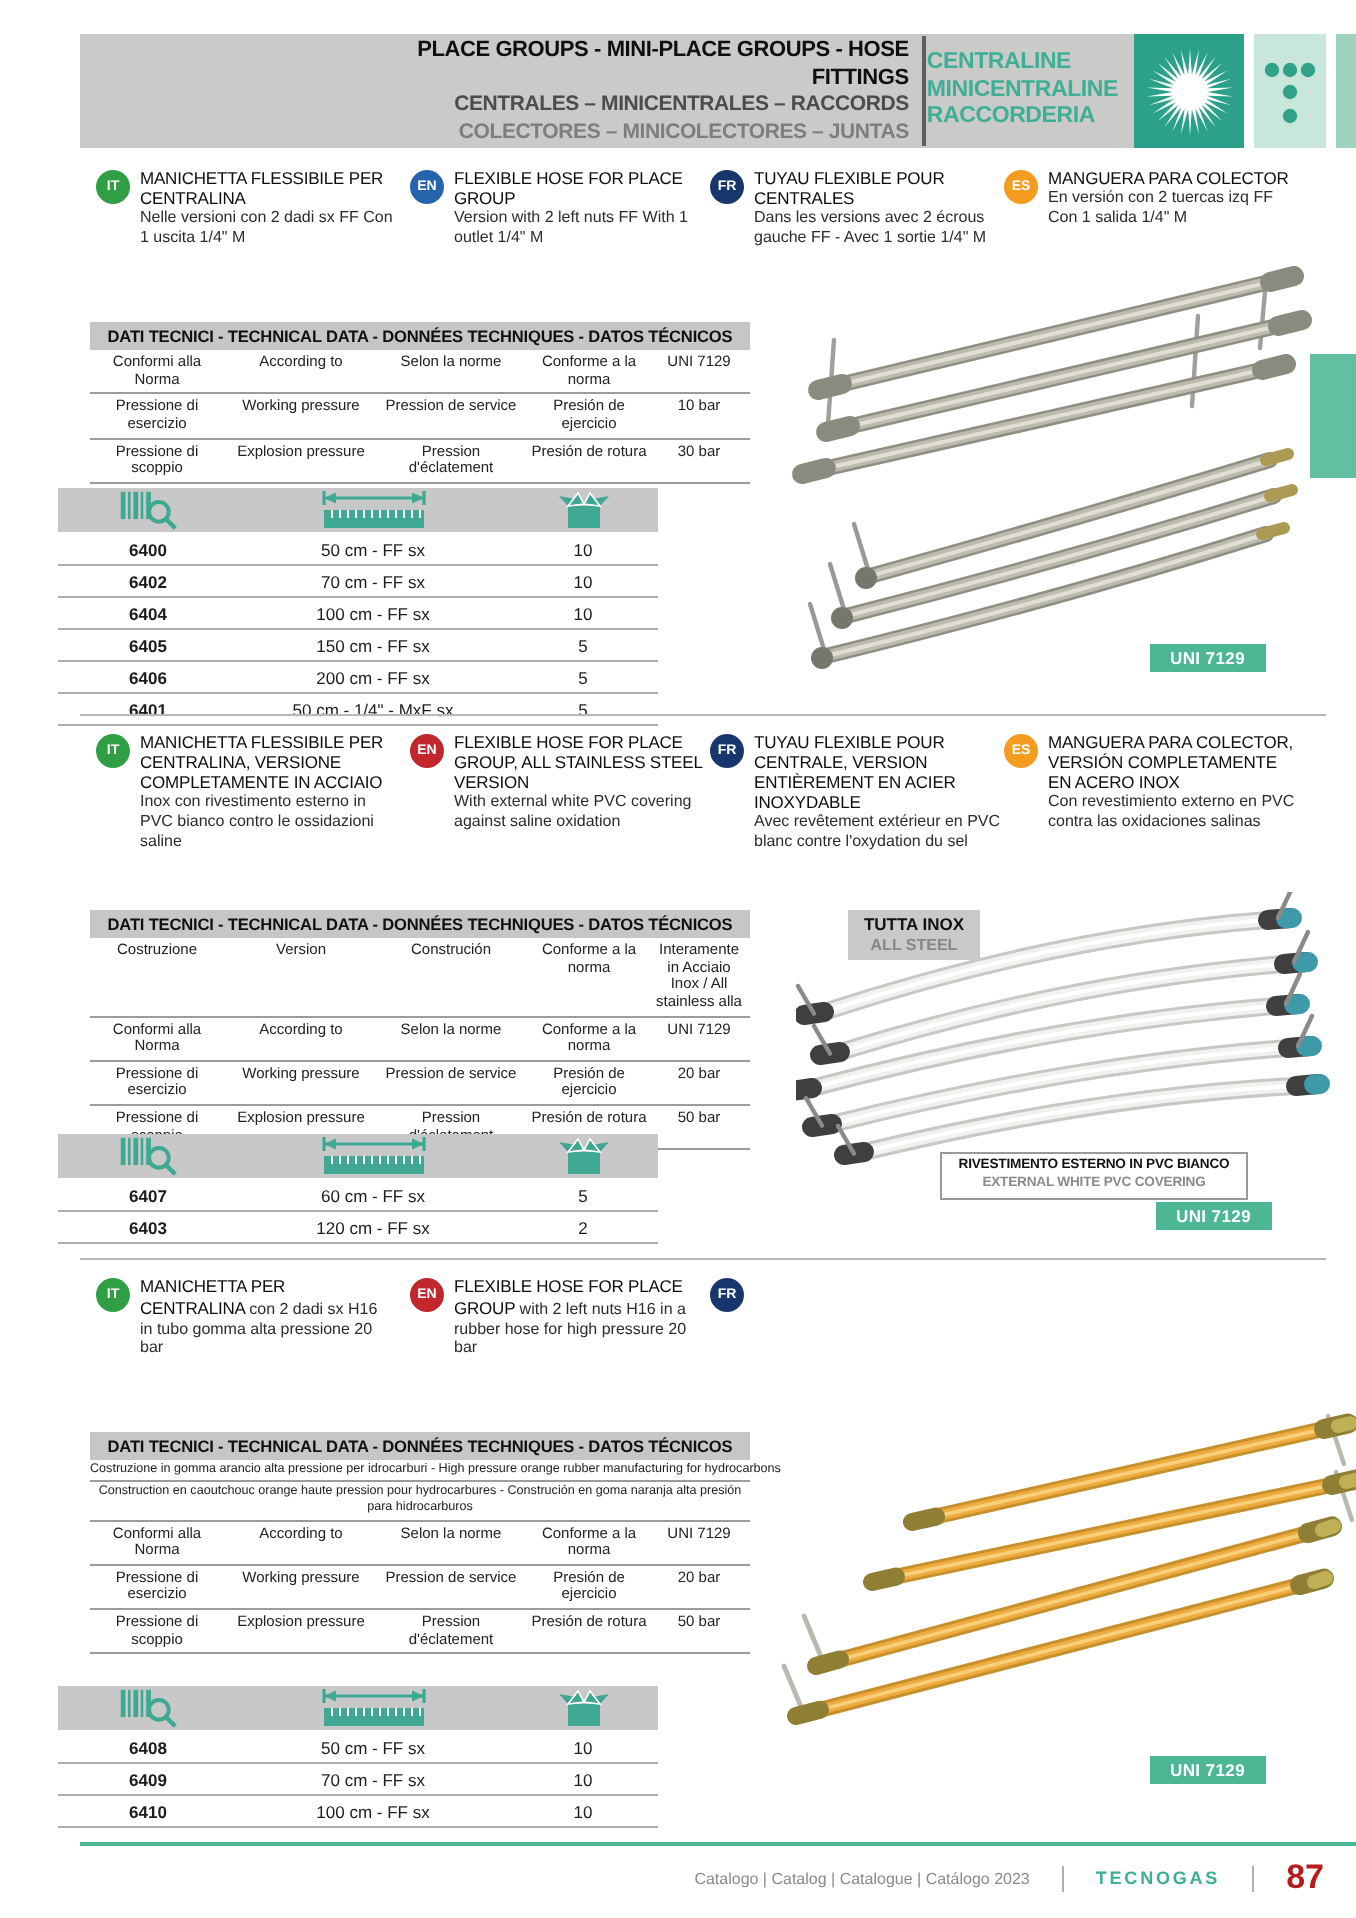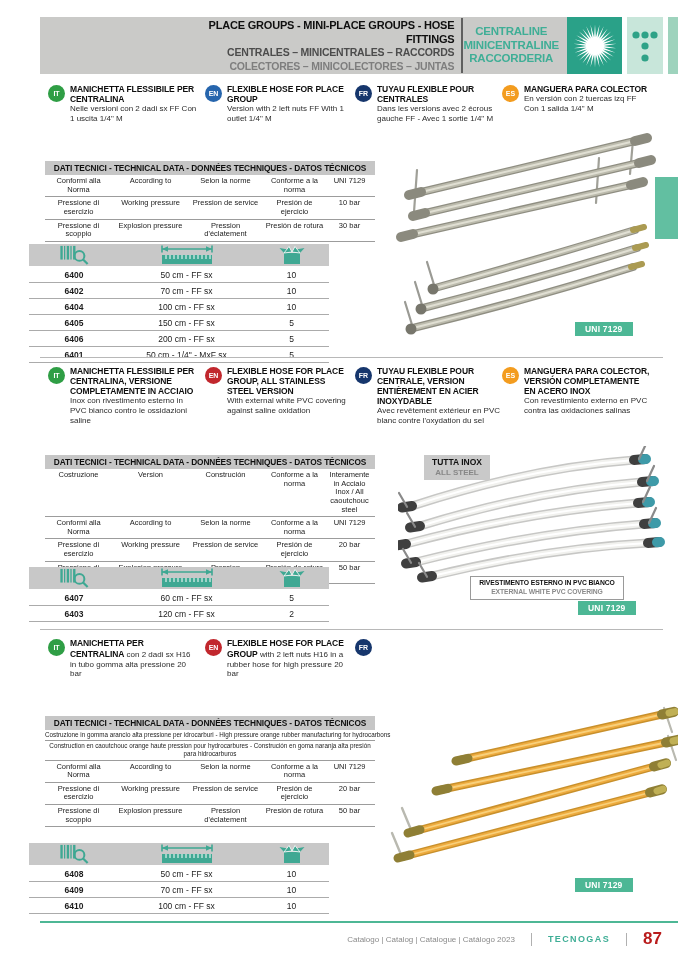--- a/index.html
+++ b/index.html
@@ -6,37 +6,37 @@
   .page{position:relative;width:678px;height:959px;background:#fff;overflow:hidden;
         font-family:"Liberation Sans", sans-serif;color:#1a1a1a;}
   
   .hbar{position:absolute;left:40px;top:17px;width:527px;height:57px;background:#cacac8;
         display:flex;align-items:center;}
   .htitles{margin-left:118px;text-align:right;font-weight:bold;line-height:1.3;padding-right:7px;
            border-right:2px solid #5f5f5f;}
   .ht1{font-size:11px;color:#0f0f0f;letter-spacing:-0.2px;}
   .ht2{font-size:10.5px;color:#4c4c4c;letter-spacing:-0.2px;}
   .ht3{font-size:10.5px;color:#7e7e7e;letter-spacing:-0.2px;}
-  .hcats{margin-left:auto;text-align:center;font-weight:bold;font-size:11.5px;line-height:1.2;
+  .hcats{margin-left:auto;text-align:left;font-weight:bold;font-size:11.5px;line-height:1.2;
          color:#3fae96;padding-right:8px;letter-spacing:-0.2px;}
   .brandsq{position:absolute;left:567px;top:17px;width:55px;height:57px;background:#2aa188;
            display:flex;align-items:center;justify-content:center;}
   .logosq{position:absolute;left:627px;top:17px;width:36px;height:57px;background:#c8e6da;}
   .edgestrip{position:absolute;left:668px;top:17px;width:10px;height:57px;background:#9ed3bd;}
   .sidetab{position:absolute;left:655px;top:177px;width:23px;height:62px;background:#62bfa1;}
   
   .blurbs{position:absolute;left:40px;width:630px;display:grid;
           grid-template-columns:157px 150px 147px 1fr;padding-left:8px;box-sizing:border-box;}
   .blurb{display:flex;gap:5px;}
   .badge{width:17px;height:17px;border-radius:50%;flex:0 0 17px;display:flex;align-items:center;
          justify-content:center;color:#fff;font-weight:bold;font-size:7px;margin-top:1px;}
   .b-it{background:#2f9e45;} .b-en1{background:#2665ad;} .b-en2{background:#c1272d;}
   .b-fr{background:#16366c;} .b-es{background:#f39c1f;}
   .ltxt{margin:0;width:127px;font-size:8px;line-height:1.22;color:#2c2c2c;}
-  .lt{display:block;font-weight:bold;font-size:8.5px;color:#0e0e0e;line-height:1.18;letter-spacing:-0.1px;}
+  .lt{display:block;font-weight:normal;font-size:8.5px;color:#0e0e0e;line-height:1.18;letter-spacing:-0.1px;}
   .flow .lt{display:inline;}
   .flow .lt::after{content:" ";font-weight:normal;}
   
   .tech{position:absolute;left:45px;width:330px;text-align:center;}
   .tech-head{background:#c6c6c6;font-weight:bold;font-size:8.3px;color:#101010;
              padding:2px 4px;letter-spacing:-0.1px;}
   .trow{display:grid;grid-template-columns:70px 74px 76px 62px 1fr;border-bottom:1px solid #9c9c9c;
         font-size:7.5px;color:#222;line-height:1.15;padding:2px 0;}
   .trow span{padding-right:3px;}
   .tech-note{font-size:6.3px;color:#222;line-height:1.3;border-bottom:1px solid #9c9c9c;padding:1px 0;}
@@ -348,21 +348,21 @@
     <span class="l2">ALL STEEL</span>
   </div>
 
   <div class="tech" style="top:455px;">
     <div class="tech-head">DATI TECNICI - TECHNICAL DATA - DONNÉES TECHNIQUES - DATOS TÉCNICOS</div>
     <div class="trow">
       <span>Costruzione</span>
         <span>Version</span>
         <span>Construción</span>
         <span>Conforme a la norma</span>
-        <span class="val">Interamente in Acciaio Inox / All caoutchouc steel</span>
+        <span class="val">Interamente in Acciaio Inox / All stainless alla</span>
     </div>
     <div class="trow">
       <span>Conformi alla Norma</span>
         <span>According to</span>
         <span>Selon la norme</span>
         <span>Conforme a la norma</span>
         <span class="val">UNI 7129</span>
     </div>
     <div class="trow">
       <span>Pressione di esercizio</span>

